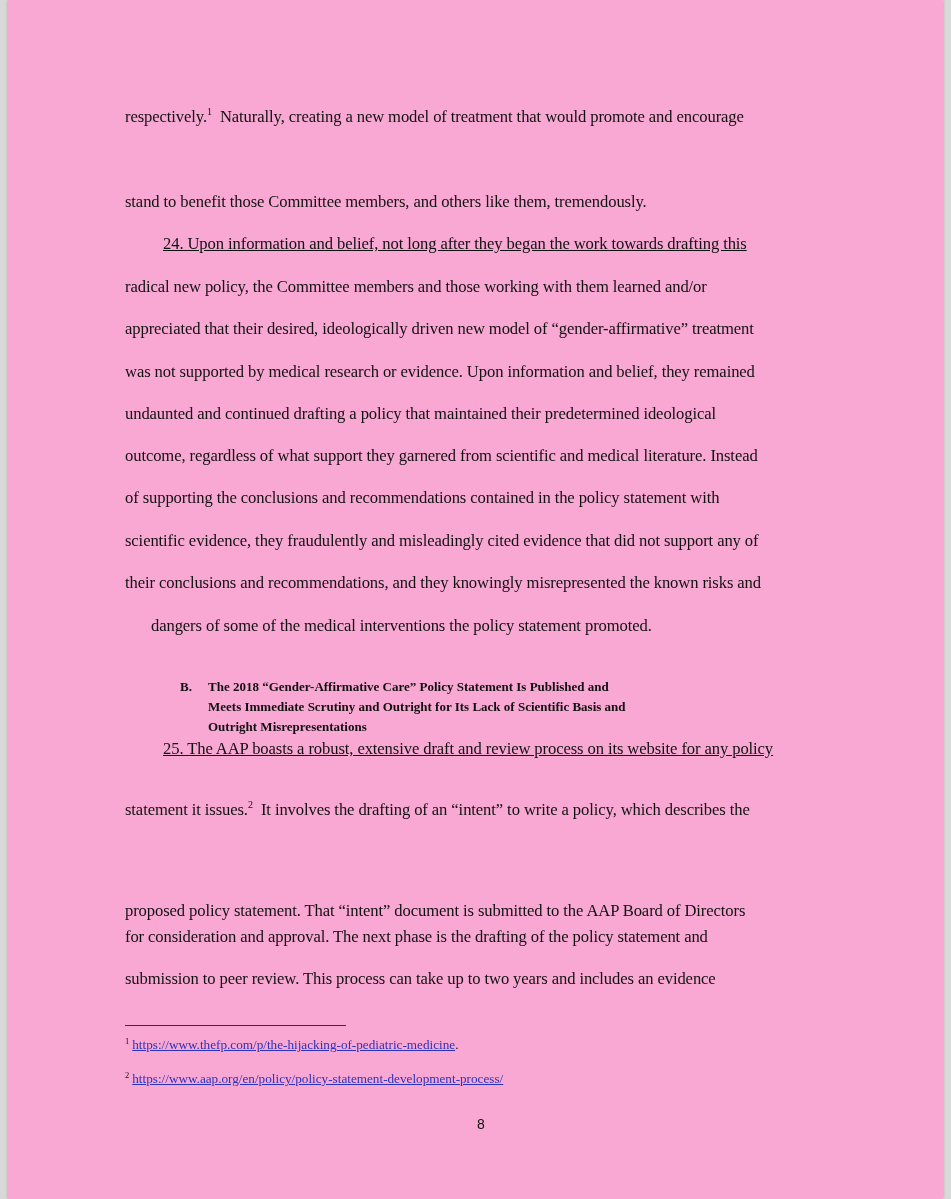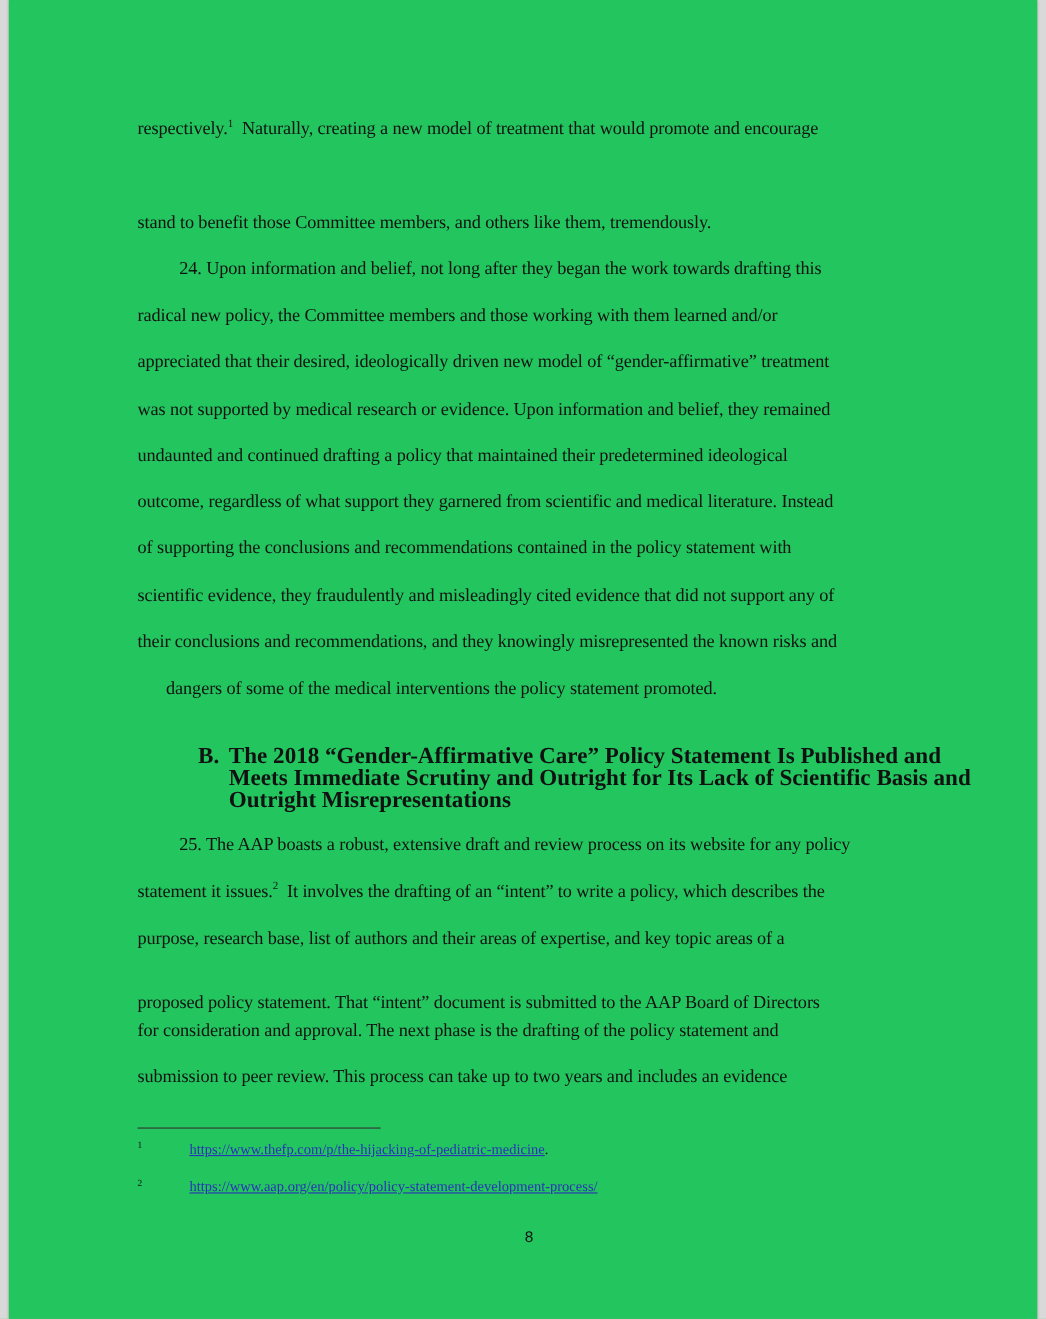--- a/index.html
+++ b/index.html
@@ -3,86 +3,85 @@
   <meta charset="utf-8">
   <style>
     html, body { margin: 0; padding: 0; }
     body {
       width: 951px; height: 1199px; overflow: hidden;
       background: #d9d9d9;
       position: relative;
     }
     .page {
       position: absolute; left: 8px; top: 0; width: 935px; height: 1199px;
-      background: #22c55e;
+      background: #f9a8d4;
       box-shadow: 0 0 3px rgba(0,0,0,0.25);
     }
     .line {
       position: absolute; left: 117px;
       font-family: "Liberation Serif", serif;
       font-size: 16.6px; color: #111;
       white-space: nowrap;
       letter-spacing: -0.1px;
     }
     .line.indent { left: 155px; }
     sup.fnref { font-size: 10px; vertical-align: 7px; line-height: 0; }
     .heading {
       position: absolute; left: 172px;
       font-family: "Liberation Serif", serif;
-      font-weight: bold; font-size: 21px; color: #111;
+      font-weight: bold; font-size: 13px; color: #111;
       line-height: 20px; white-space: nowrap;
     }
     .heading .hl { display: block; }
     .heading .hl.cont { padding-left: 28px; }
     .heading .letter { display: inline-block; width: 28px; }
     .fn-rule {
       position: absolute; left: 117px; top: 1025px; width: 221px; height: 1px;
       background: #333;
     }
     .footnote {
       position: absolute; left: 117px;
       font-family: "Liberation Serif", serif;
       font-size: 13.2px; color: #111; white-space: nowrap;
     }
     .footnote sup { font-size: 8.5px; vertical-align: 5px; line-height: 0; margin-right: 3px; }
-    .footnote a { color: #2b33b8; text-decoration: underline; margin-left: 40px; }
+    .footnote a { color: #2b33b8; text-decoration: underline; }
     .pagenum {
       position: absolute; left: 469px; top: 1116px;
       font-family: "Liberation Sans", sans-serif;
       font-size: 14px; color: #111;
     }
   </style>
 </head>
 <body>
 
 <div class="page">
 
   <div class="line" style="top:107px;"><span>respectively.</span><sup class="fnref">1</sup><span style="white-space:pre;">  Naturally, creating a new model of treatment that would promote and encourage</span></div>
   <div class="line" style="top:192px;">stand to benefit those Committee members, and others like them, tremendously.</div>
 
-  <div class="line indent" style="top:234px;">24. Upon information and belief, not long after they began the work towards drafting this</div>
+  <div class="line indent" style="top:234px;text-decoration:underline;">24. Upon information and belief, not long after they began the work towards drafting this</div>
   <div class="line" style="top:319px;">appreciated that their desired, ideologically driven new model of “gender-affirmative” treatment</div>
   <div class="line" style="top:277px;">radical new policy, the Committee members and those working with them learned and/or</div>
   <div class="line" style="top:404px;">undaunted and continued drafting a policy that maintained their predetermined ideological</div>
   <div class="line" style="top:362px;">was not supported by medical research or evidence. Upon information and belief, they remained</div>
   <div class="line" style="top:446px;">outcome, regardless of what support they garnered from scientific and medical literature. Instead</div>
   <div class="line" style="top:488px;">of supporting the conclusions and recommendations contained in the policy statement with</div>
   <div class="line" style="top:531px;">scientific evidence, they fraudulently and misleadingly cited evidence that did not support any of</div>
   <div class="line" style="top:573px;">their conclusions and recommendations, and they knowingly misrepresented the known risks and</div>
   <div class="line" style="top:616px;margin-left:26px;">dangers of some of the medical interventions the policy statement promoted.</div>
 
   <div class="heading" style="top:677px;">
     <span class="hl"><span class="letter">B.</span><span>The 2018 “Gender-Affirmative Care” Policy Statement Is Published and</span></span>
     <span class="hl cont">Meets Immediate Scrutiny and Outright for Its Lack of Scientific Basis and</span>
     <span class="hl cont">Outright Misrepresentations</span>
   </div>
 
-  <div class="line indent" style="top:758px;">25. The AAP boasts a robust, extensive draft and review process on its website for any policy</div>
+  <div class="line indent" style="top:739px;text-decoration:underline;">25. The AAP boasts a robust, extensive draft and review process on its website for any policy</div>
   <div class="line" style="top:800px;text-align:center;"><span>statement it issues.</span><sup class="fnref">2</sup><span style="white-space:pre;">  It involves the drafting of an “intent” to write a policy, which describes the</span></div>
-  <div class="line" style="top:843px;">purpose, research base, list of authors and their areas of expertise, and key topic areas of a</div>
   <div class="line" style="top:885px;margin-top:16px;">proposed policy statement. That “intent” document is submitted to the AAP Board of Directors</div>
   <div class="line" style="top:927px;">for consideration and approval. The next phase is the drafting of the policy statement and</div>
   <div class="line" style="top:969px;">submission to peer review. This process can take up to two years and includes an evidence</div>
 
   <div class="fn-rule"></div>
   <div class="footnote" style="top:1037px;"><sup>1</sup><a>https://www.thefp.com/p/the-hijacking-of-pediatric-medicine</a><span>.</span></div>
   <div class="footnote" style="top:1071px;"><sup>2</sup><a>https://www.aap.org/en/policy/policy-statement-development-process/</a><span></span></div>
 
   <div class="pagenum">8</div>
 </div>

